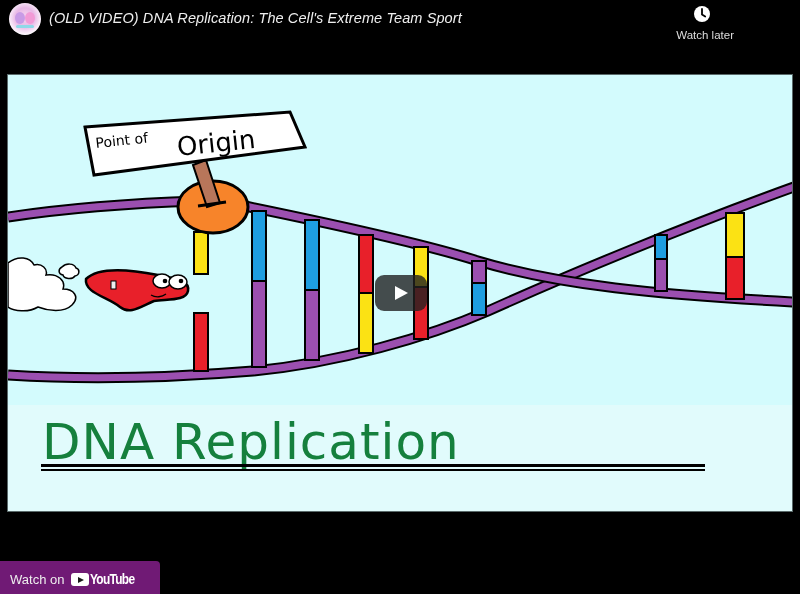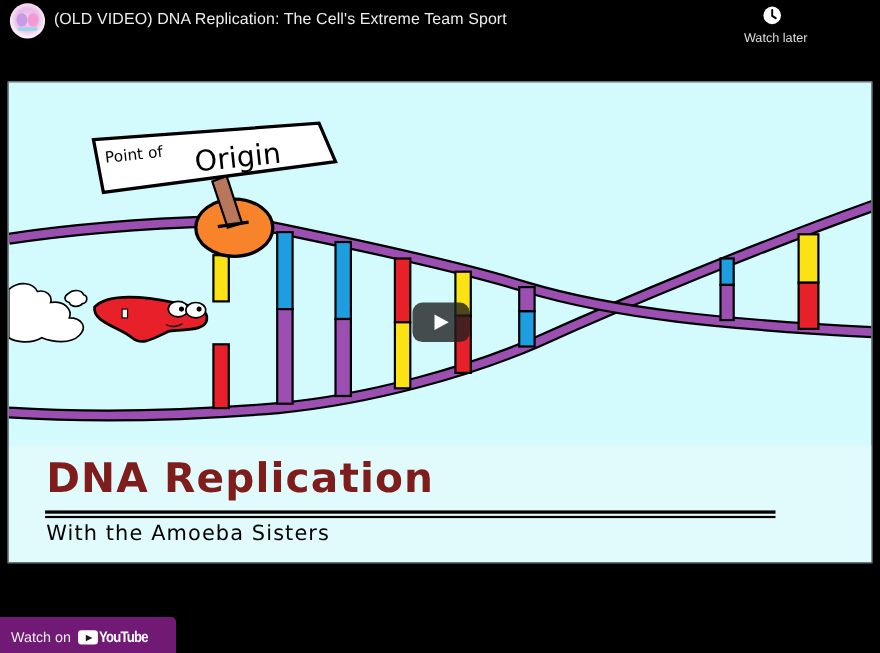--- a/index.html
+++ b/index.html
@@ -10,38 +10,38 @@
     .top-bar { position:absolute; left:0; top:0; width:800px; height:60px; }
     .avatar {
       position:absolute; left:9px; top:3px; width:32px; height:32px; border-radius:50%;
       background:radial-gradient(circle at 50% 45%, #f7d6f0 0%, #e8b8e6 40%, #ffffff 75%);
       overflow:hidden;
     }
     .avatar .a1 { position:absolute; left:6px; top:9px; width:10px; height:12px; border-radius:50%; background:#c89be6; }
     .avatar .a2 { position:absolute; left:16px; top:9px; width:10px; height:12px; border-radius:50%; background:#f29ad6; }
     .avatar .a3 { position:absolute; left:7px; top:22px; width:18px; height:3px; background:#8fd9e8; border-radius:2px; }
     .video-title {
-      position:absolute; left:49px; top:10px; font-size:14.5px; color:#eee; white-space:nowrap; letter-spacing:0.1px;
+      position:absolute; left:49px; top:10px; font-size:14.5px; color:#eee; white-space:nowrap; letter-spacing:0.1px;font-style:italic;
     }
     .action { position:absolute; top:4px; width:64px; text-align:right; cursor:pointer; }
     .action .ico { display:block; margin:0 auto; width:20px; height:20px; }
     .action .lbl { display:block; font-size:11.5px; color:#ddd; margin-top:5px; }
     .watch-later { left:670px; }
     .share { left:732px; }
 
     .thumb {
       position:absolute; left:7px; top:74px; width:786px; height:438px;
       background:#d3fbfd; border:1px solid #5a6a6a; box-sizing:border-box; overflow:hidden;
     }
     .thumb-lower { position:absolute; left:0; top:330px; width:786px; height:108px; background:#e1fbfc; }
     .thumb svg.art { position:absolute; left:0; top:0; }
 
     .title-big {
-      position:absolute; left:34px; top:338px; font-family:"DejaVu Sans", sans-serif; font-weight:bold;
-      font-size:37px; color:#7f1d1d; letter-spacing:1px;
+      position:absolute; left:34px; top:338px; font-family:"DejaVu Sans", sans-serif; font-weight:normal;
+      font-size:50px; color:#15803d; letter-spacing:1px;
     }
     .rule1 { position:absolute; left:33px; top:389px; width:664px; height:3px; background:#000; }
     .rule2 { position:absolute; left:33px; top:394px; width:664px; height:2px; background:#000; }
     .subtitle {
       position:absolute; left:34px; top:399px; font-family:"DejaVu Sans", sans-serif; font-size:19px; color:#000; letter-spacing:1px;
     }
 
     .play-btn {
       position:absolute; left:375px; top:275px; width:52px; height:36px; border-radius:9px;
       background:rgba(33,33,33,0.8); cursor:pointer;
@@ -138,21 +138,20 @@
     <circle cx="173" cy="206" r="2.3" fill="#000"></circle>
     <path d="M143 220 C 148 223, 154 222, 158 219" stroke="#000" stroke-width="1.3" fill="none"></path>
     <rect x="103" y="206" width="5" height="8" fill="#eee" stroke="#000" stroke-width="1"></rect>
 
     <rect x="0" y="0" width="3" height="438" fill="#000" opacity="0"></rect>
   </svg>
 
   <div class="title-big">DNA Replication</div>
   <div class="rule1"></div>
   <div class="rule2"></div>
-  <div class="subtitle">With the Amoeba Sisters</div>
 </div>
 
 <div class="play-btn">
   <div class="tri"></div>
 </div>
 
 <div class="watch-on">
   <span class="wtxt">Watch on</span>
   <div class="yt-logo">
       <div class="yt-tri"></div>

